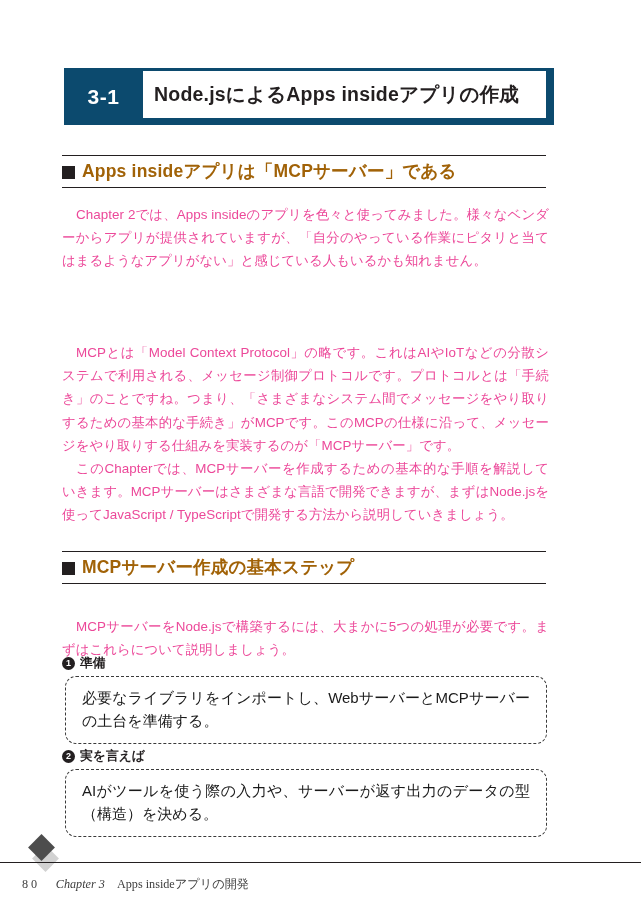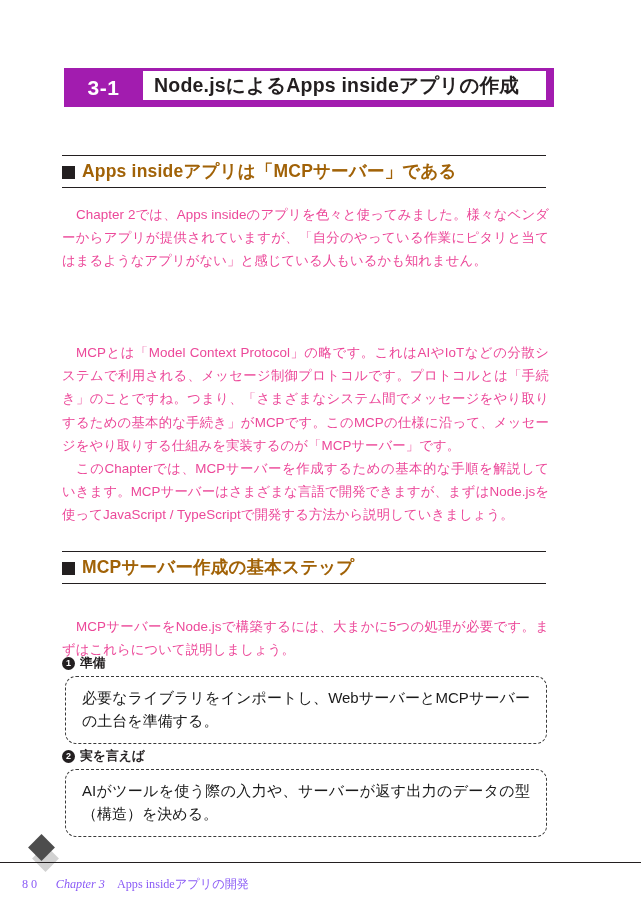--- a/index.html
+++ b/index.html
@@ -22,22 +22,22 @@
     background: #ffffff;
     overflow: hidden;
   }
 
   
   .banner {
     position: absolute;
     left: 64px;
     top: 68px;
     width: 490px;
-    height: 39px;
-    background: #a21caf;
+    height: 57px;
+    background: #0c4a6e;
     display: flex;
     align-items: stretch;
     box-sizing: border-box;
   }
   .banner-num {
     width: 79px;
     flex: 0 0 79px;
     display: flex;
     align-items: center;
     justify-content: center;
@@ -182,21 +182,21 @@
     background: #d2d2d2;
     left: 8px;
     top: 14px;
   }
   .footer-text {
     position: absolute;
     left: 22px;
     top: 876px;
     font-family: "Liberation Serif", "DejaVu Serif", serif;
     font-size: 12.2px;
-    color: #8b5cf6;
+    color: #404040;
     white-space: nowrap;
     display: flex;
     align-items: baseline;
   }
   .footer-pageno {
     letter-spacing: 2.8px;
     margin-right: 16px;
   }
   .footer-chapter { margin-right: 12px; font-style: italic; }
 </style>

